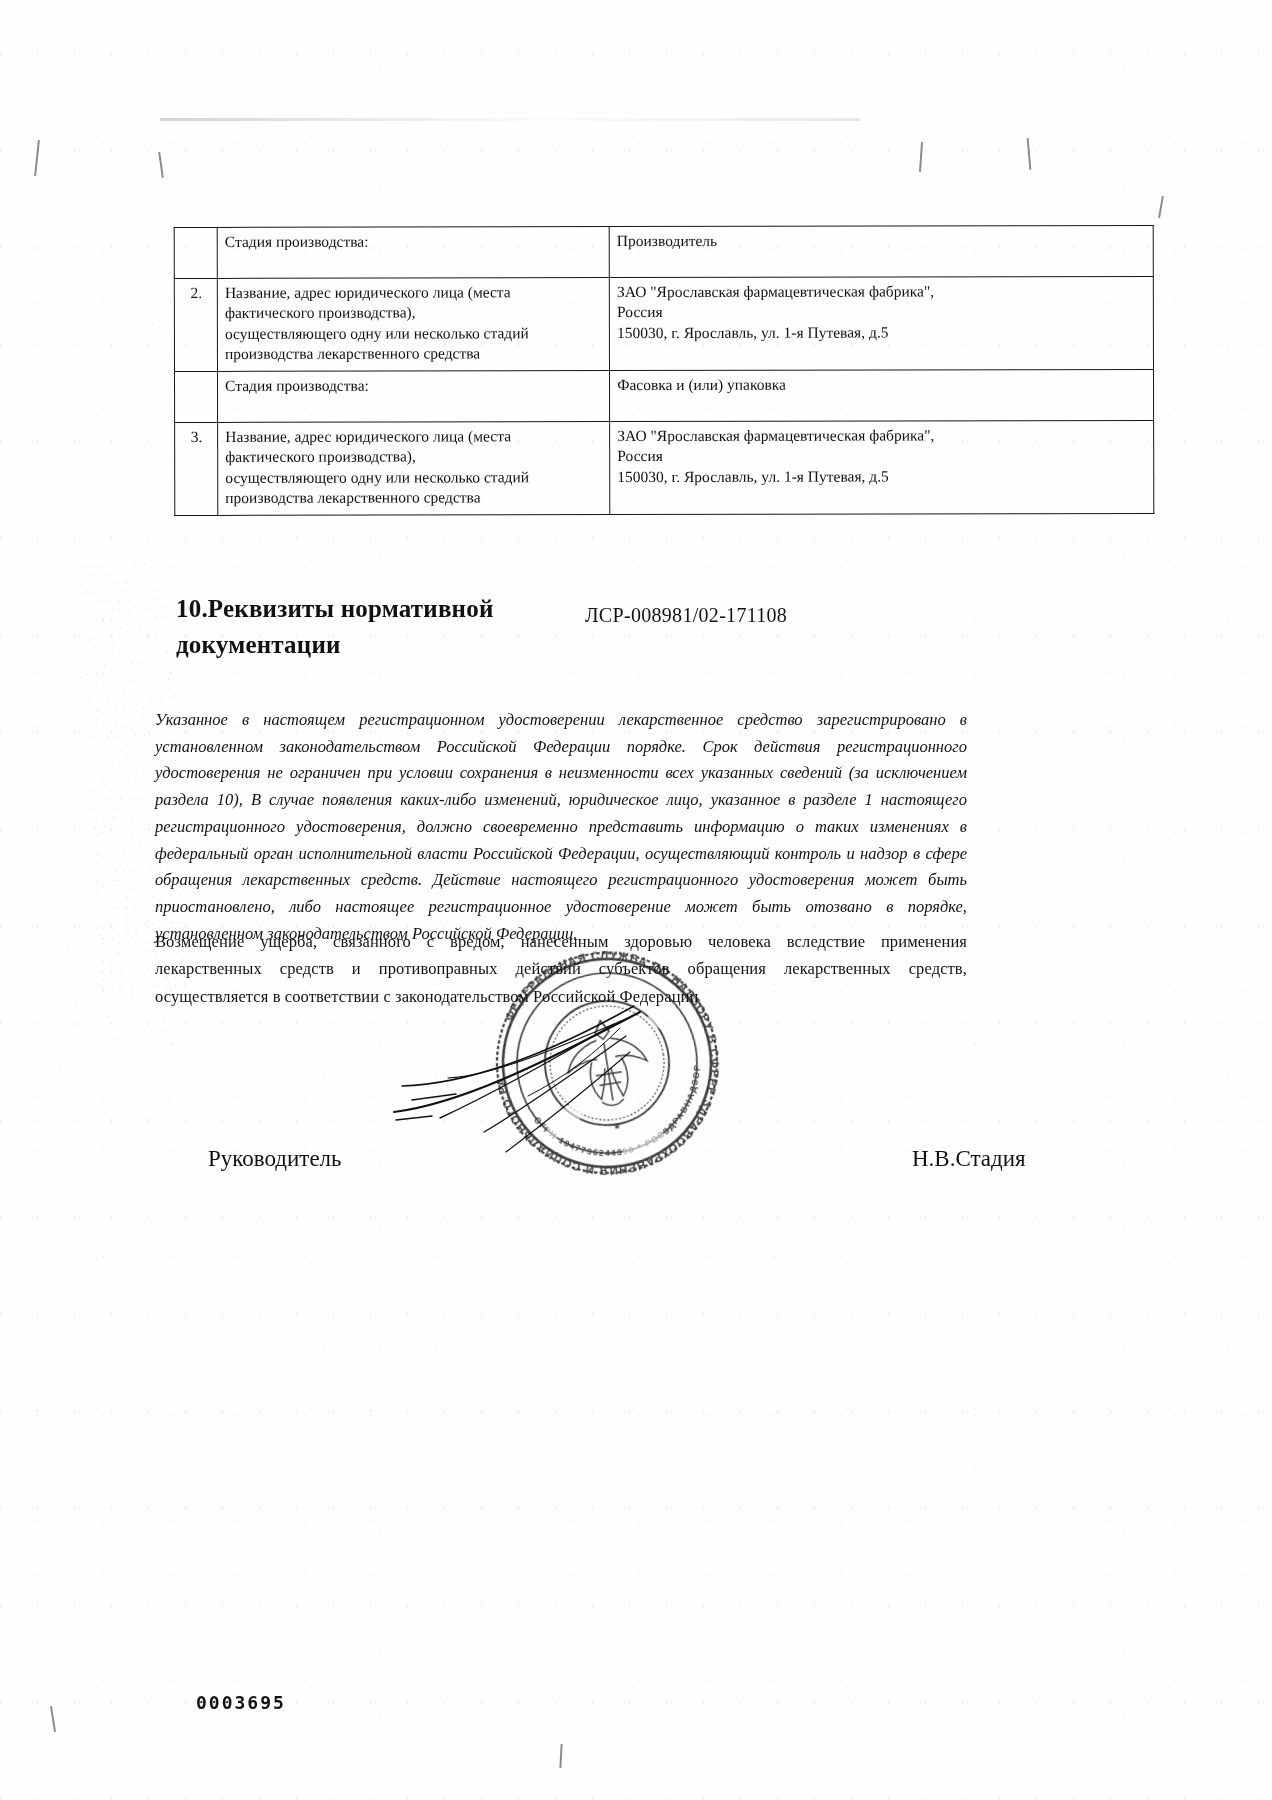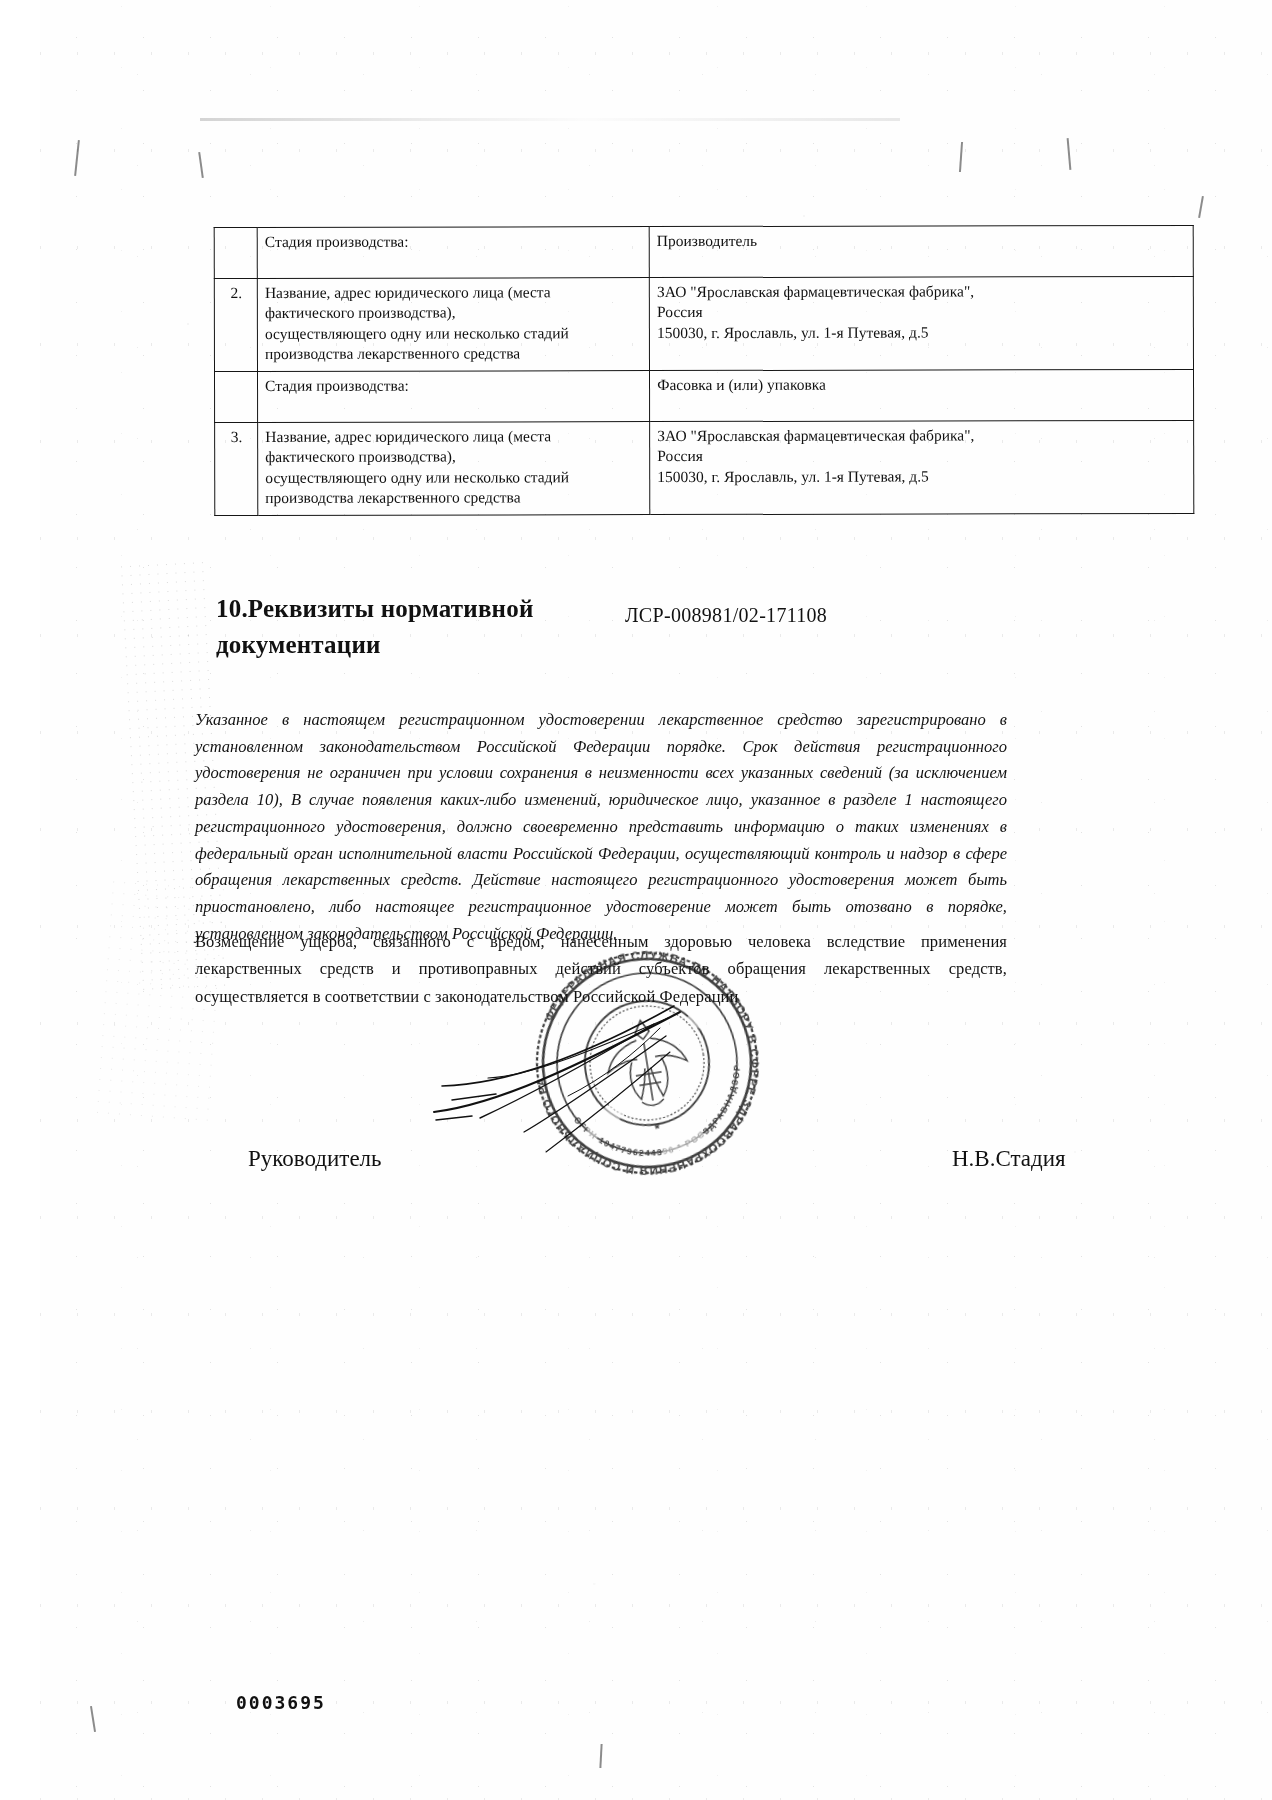--- a/index.html
+++ b/index.html
@@ -21,21 +21,20 @@
   .page {
     position: absolute;
     inset: 0;
     background:
       radial-gradient(circle at 12% 18%, rgba(0,0,0,0.035) 0 1px, transparent 1.4px),
       radial-gradient(circle at 28% 46%, rgba(0,0,0,0.03) 0 1px, transparent 1.4px),
       radial-gradient(circle at 62% 12%, rgba(0,0,0,0.03) 0 1px, transparent 1.4px),
       radial-gradient(circle at 84% 64%, rgba(0,0,0,0.025) 0 1px, transparent 1.4px),
       radial-gradient(circle at 45% 88%, rgba(0,0,0,0.025) 0 1px, transparent 1.4px),
       #fefefe;
-    margin-left: 40px;
   }
   .speckle {
     position: absolute;
     inset: 0;
     pointer-events: none;
     opacity: .55;
     background-image:
       radial-gradient(rgba(0,0,0,.20) 0.6px, transparent 0.7px),
       radial-gradient(rgba(0,0,0,.13) 0.5px, transparent 0.6px);
     background-size: 67px 53px, 113px 91px;

